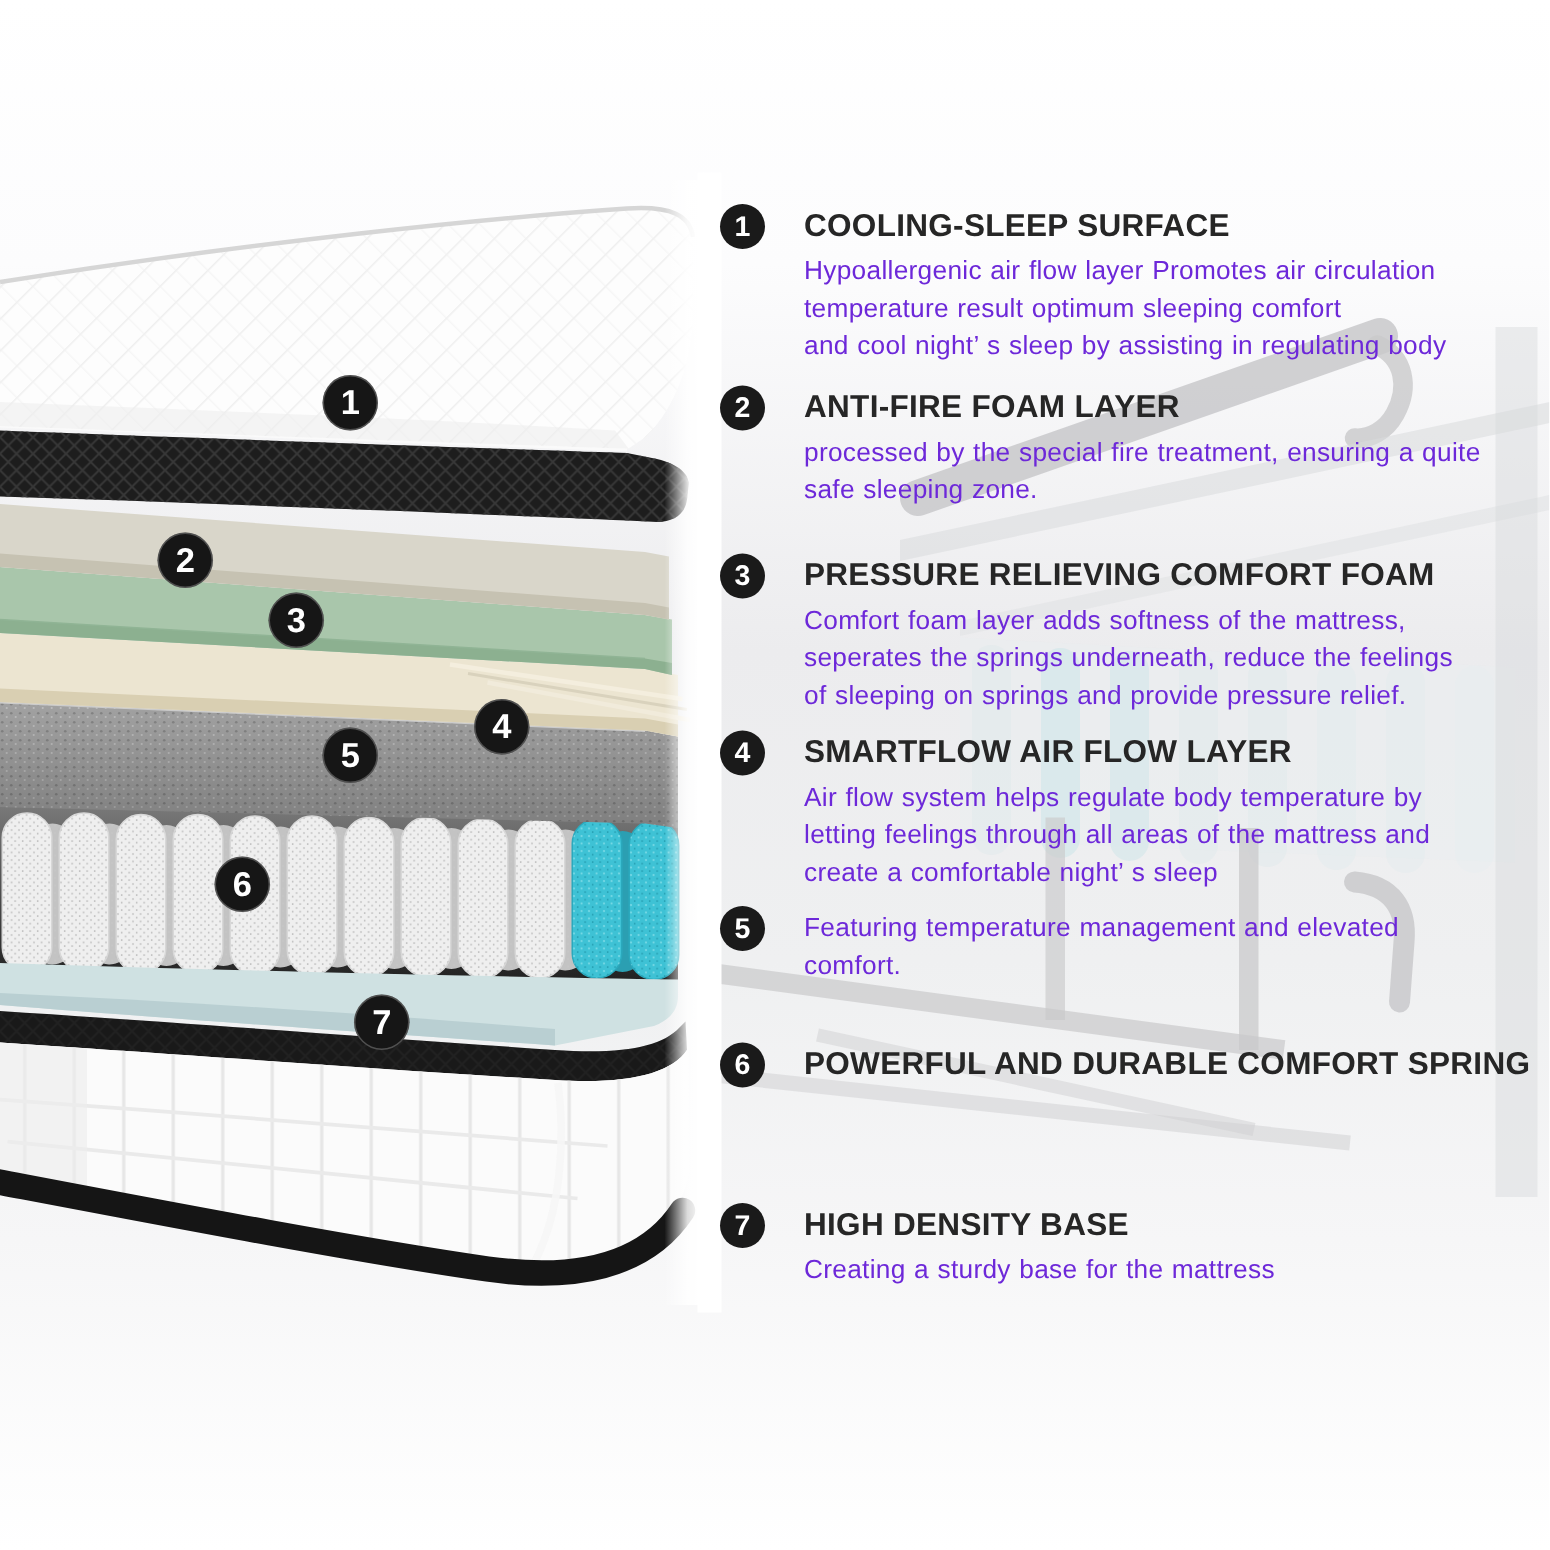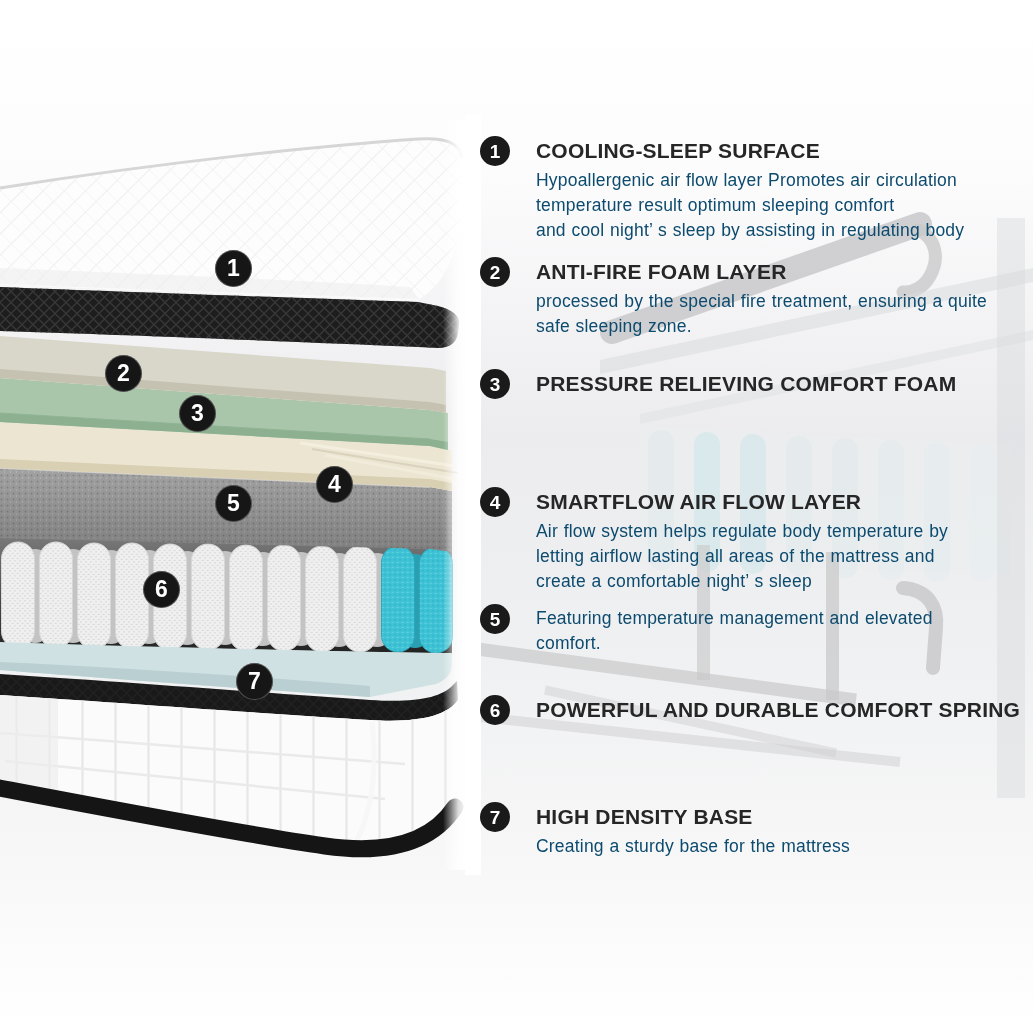--- a/index.html
+++ b/index.html
@@ -12,21 +12,21 @@
     background:#161616;color:#fff;display:flex;align-items:center;justify-content:center;
     font-size:23px;font-weight:700;line-height:1;box-shadow:0 0 0 1px rgba(255,255,255,.25) inset;}
   
   .section{position:absolute;left:480px;width:545px;}
   .sec-badge{position:absolute;left:0;top:0;width:30px;height:30px;border-radius:50%;
     background:#1a1a1a;color:#fff;display:flex;align-items:center;justify-content:center;
     font-size:19px;font-weight:700;line-height:1;}
   .sec-text{margin-left:56px;}
   .sec-title{font-size:21px;font-weight:700;color:#262626;line-height:30px;letter-spacing:.2px;white-space:nowrap;}
   .sec-body{margin-top:2px;}
-  .sec-line{font-size:17.5px;color:#0c4a6e;line-height:25.2px;letter-spacing:.2px;word-spacing:.6px;white-space:nowrap;}
+  .sec-line{font-size:17.5px;color:#6d28d9;line-height:25.2px;letter-spacing:.2px;word-spacing:.6px;white-space:nowrap;}
 </style>
 </head>
 <body>
 
 <div id="stage">
 
   <svg id="art" viewBox="0 0 1033 1033" xmlns="http://www.w3.org/2000/svg">
     <defs>
       <linearGradient id="bgWash" x1="0" y1="0" x2="0" y2="1">
         <stop offset="0" stop-color="#ffffff"></stop>
@@ -240,30 +240,35 @@
         <div class="sec-line">processed by the special fire treatment, ensuring a quite</div>
         <div class="sec-line">safe sleeping zone.</div>
       </div>
     </div>
   </div>
 
   <div class="section" style="top:369px;">
     <div class="sec-badge">3</div>
     <div class="sec-text">
       <div class="sec-title">PRESSURE RELIEVING COMFORT FOAM</div>
+      <div class="sec-body">
+        <div class="sec-line">Comfort foam layer adds softness of the mattress,</div>
+        <div class="sec-line">seperates the springs underneath, reduce the feelings</div>
+        <div class="sec-line">of sleeping on springs and provide pressure relief.</div>
+      </div>
     </div>
   </div>
 
   <div class="section" style="top:487px;">
     <div class="sec-badge">4</div>
     <div class="sec-text">
       <div class="sec-title">SMARTFLOW AIR FLOW LAYER</div>
       <div class="sec-body">
         <div class="sec-line">Air flow system helps regulate body temperature by</div>
-        <div class="sec-line">letting airflow lasting all areas of the mattress and</div>
+        <div class="sec-line">letting feelings through all areas of the mattress and</div>
         <div class="sec-line">create a comfortable night’ s sleep</div>
       </div>
     </div>
   </div>
 
   <div class="section" style="top:604px;">
     <div class="sec-badge">5</div>
     <div class="sec-text">
       <div class="sec-body">
         <div class="sec-line">Featuring temperature management and elevated</div>

